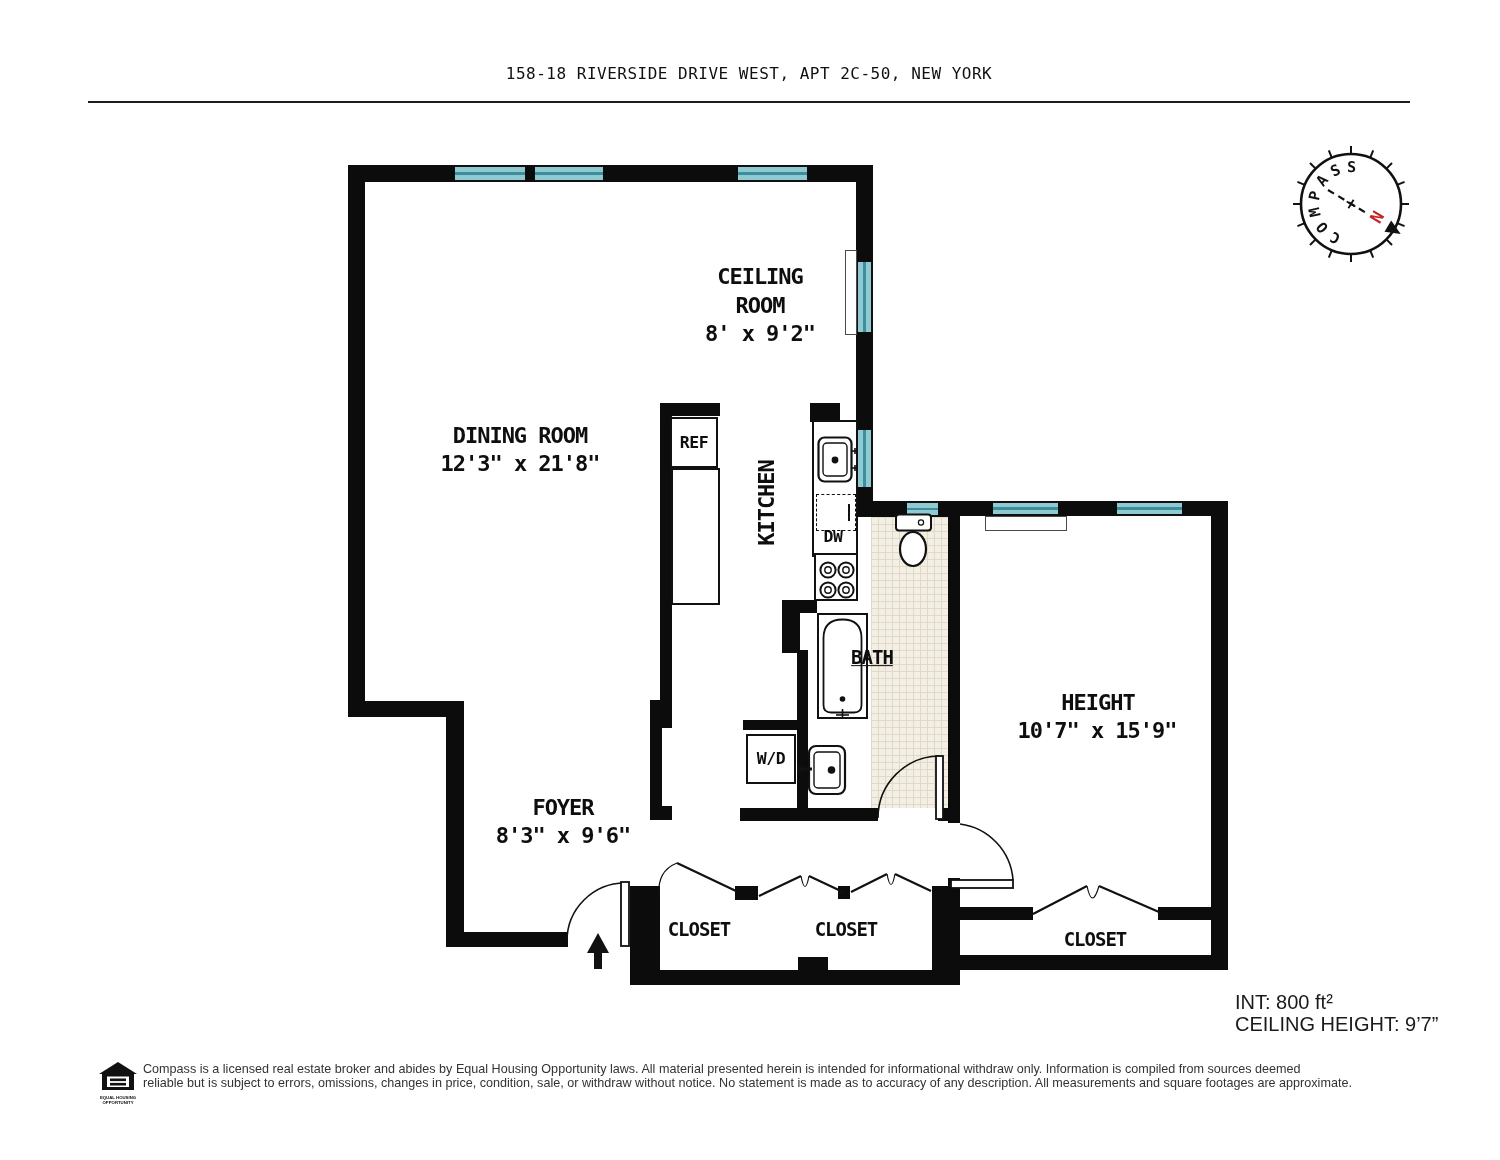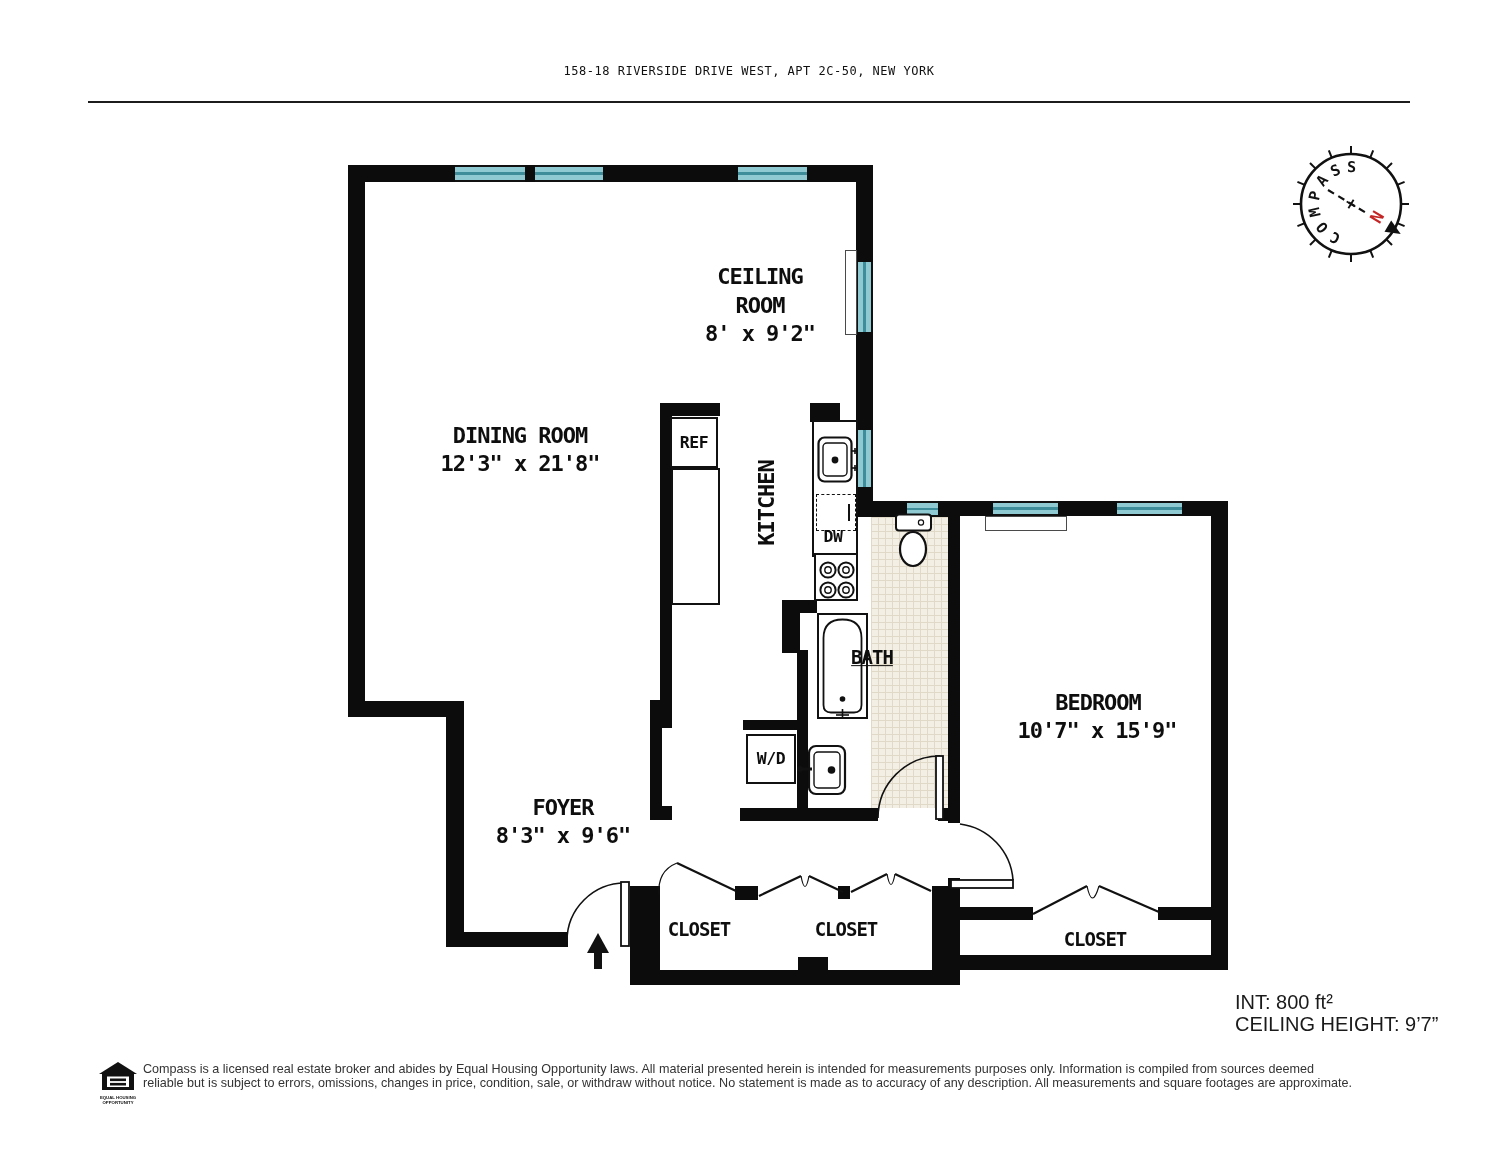--- a/index.html
+++ b/index.html
@@ -23,21 +23,21 @@
 .tile{position:absolute;background-color:var(--tilebg);
   background-image:linear-gradient(var(--tileline) 1px,transparent 1px),
                    linear-gradient(90deg,var(--tileline) 1px,transparent 1px);
   background-size:7px 7px;}
 .lbl{position:absolute;transform:translate(-50%,-50%);white-space:nowrap;color:#0e0e0e;
   font-weight:700;font-size:22px;letter-spacing:-1px;line-height:1.25;text-align:center;}
 .lbl.small{font-size:19px;}
 .lbl.tiny{font-size:16.5px;letter-spacing:-0.5px;}
 .lbl.rot{transform:translate(-50%,-50%) rotate(-90deg);}
 .title{position:absolute;left:749px;top:64px;transform:translateX(-50%);
-  font-size:12px;font-weight:400;letter-spacing:0.5px;color:#101010;white-space:nowrap;}
+  font-size:16px;font-weight:400;letter-spacing:0.5px;color:#101010;white-space:nowrap;}
 .hr{position:absolute;left:88px;top:101px;width:1322px;border-top:2px solid #1c1c1c;}
 .info{position:absolute;left:1235px;top:992px;font-family:"Liberation Sans",sans-serif;
   font-size:20px;line-height:21.5px;color:#1a1a1a;}
 .disclaimer{position:absolute;left:143px;top:1063px;width:1280px;
   font-family:"Liberation Sans",sans-serif;font-size:12.6px;line-height:13.5px;color:#333;}
 .disclaimer span{display:block;}
 .eho{position:absolute;left:98px;top:1062px;width:40px;text-align:center;}
 .eho .ehotext{font-family:"Liberation Sans",sans-serif;font-size:4.3px;font-weight:700;
   line-height:4.6px;color:#111;letter-spacing:0;}
 svg.overlay{position:absolute;left:0;top:0;pointer-events:none;}
@@ -227,21 +227,21 @@
   <div class="lbl" style="left:760px;top:306px;">ROOM</div>
   <div class="lbl" style="left:760px;top:334px;">8' x 9'2"</div>
 
   <div class="lbl" style="left:520px;top:436px;">DINING ROOM</div>
   <div class="lbl" style="left:520px;top:464px;">12'3" x 21'8"</div>
 
   <div class="lbl rot" style="left:767px;top:503px;">KITCHEN</div>
 
   <div class="lbl small" style="left:872px;top:658px;text-decoration:underline;">BATH</div>
 
-  <div class="lbl" style="left:1098px;top:703px;">BEDROOM</div>
+  <div class="lbl" style="left:1098px;top:703px;">HEIGHT</div>
   <div class="lbl" style="left:1097px;top:731px;">10'7" x 15'9"</div>
 
   <div class="lbl" style="left:563px;top:808px;">FOYER</div>
   <div class="lbl" style="left:563px;top:836px;">8'3" x 9'6"</div>
 
   <div class="lbl small" style="left:699px;top:930px;">CLOSET</div>
   <div class="lbl small" style="left:846px;top:930px;">CLOSET</div>
   <div class="lbl small" style="left:1095px;top:940px;">CLOSET</div>
 
   <div class="lbl tiny" style="left:694px;top:443px;">REF</div>
@@ -258,17 +258,17 @@
       <polygon points="19,0 38,12 0,12" fill="#111"></polygon>
       <rect x="3" y="11" width="32" height="17" fill="#111"></rect>
       <rect x="8" y="14.5" width="22" height="10.5" fill="#fff"></rect>
       <rect x="11" y="16.5" width="16" height="2.6" fill="#111"></rect>
       <rect x="11" y="20.9" width="16" height="2.6" fill="#111"></rect>
     </svg>
     <div class="ehotext">EQUAL HOUSING</div>
     <div class="ehotext">OPPORTUNITY</div>
   </div>
   <div class="disclaimer">
-    <span>Compass is a licensed real estate broker and abides by Equal Housing Opportunity laws. All material presented herein is intended for measurements purposes only. Information is compiled from sources deemed</span>
+    <span>Compass is a licensed real estate broker and abides by Equal Housing Opportunity laws. All material presented herein is intended for informational withdraw only. Information is compiled from sources deemed</span>
     <span>reliable but is subject to errors, omissions, changes in price, condition, sale, or withdraw without notice. No statement is made as to accuracy of any description. All measurements and square footages are approximate.</span>
   </div>
 
 </div>
 
 </body></html>

